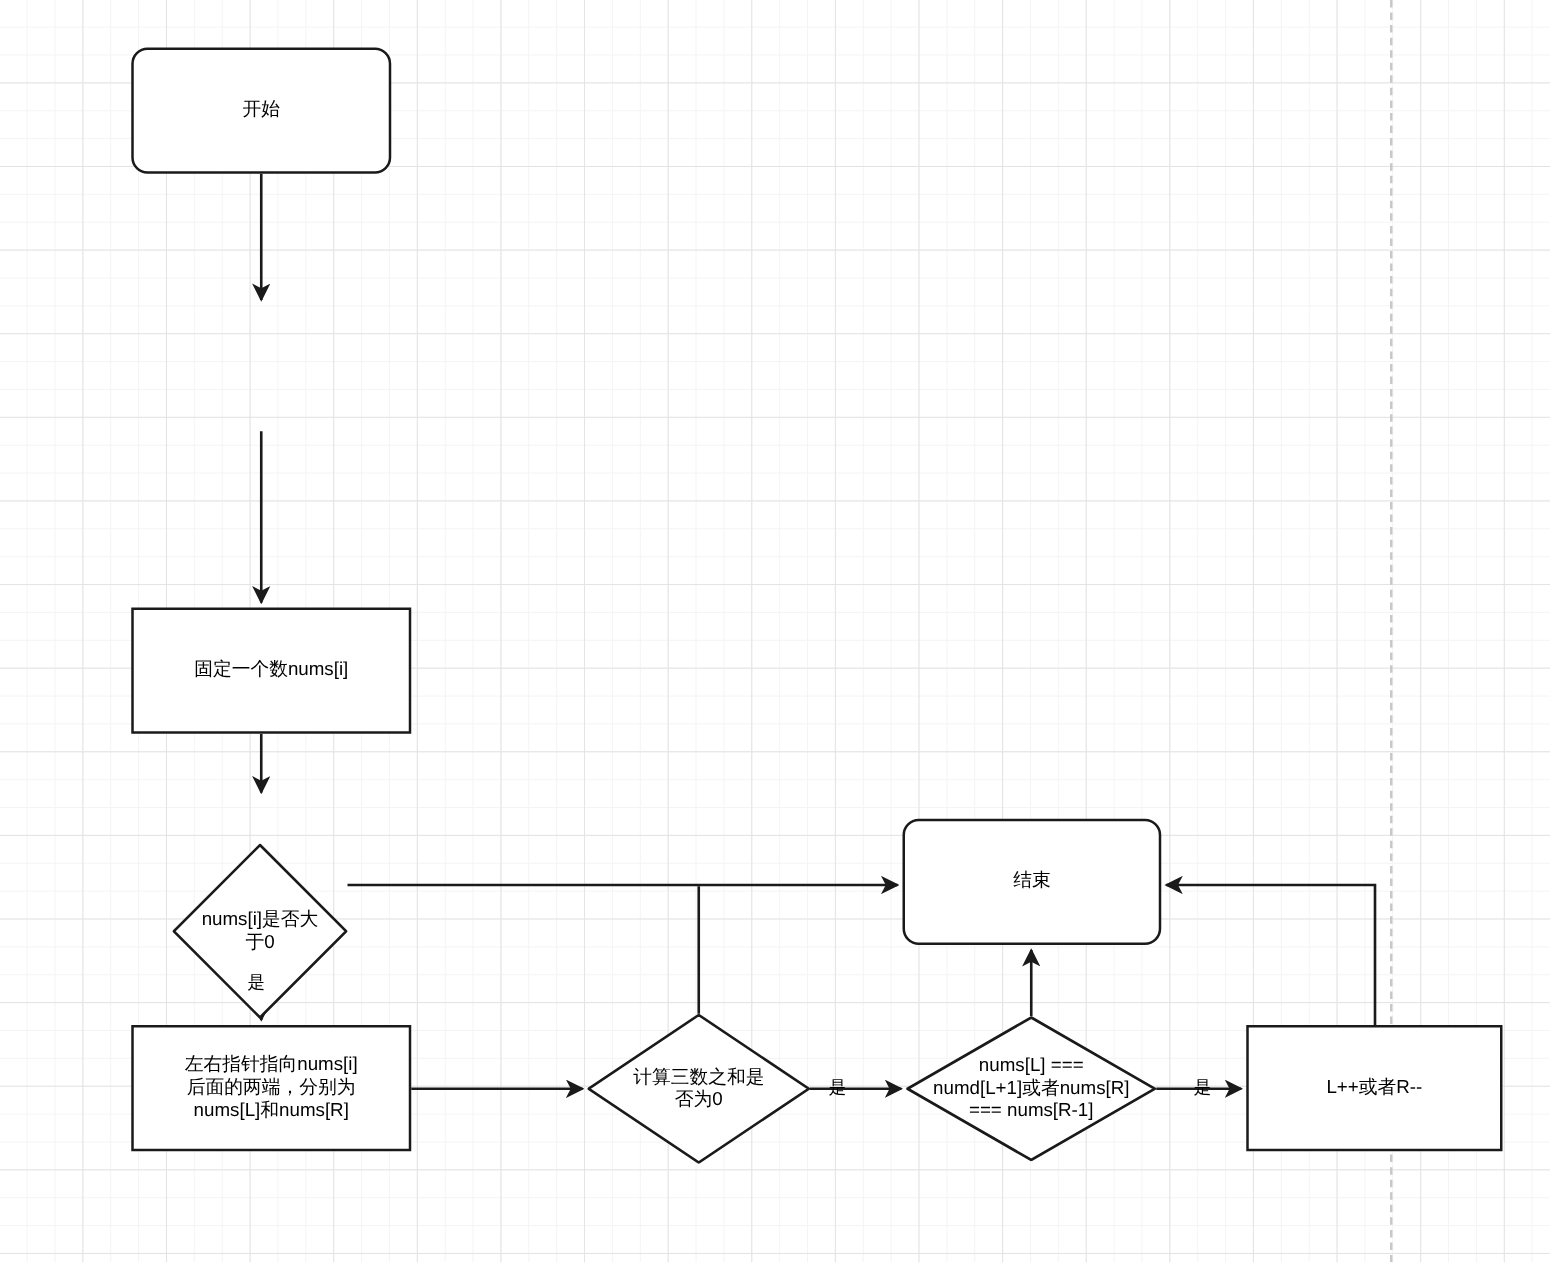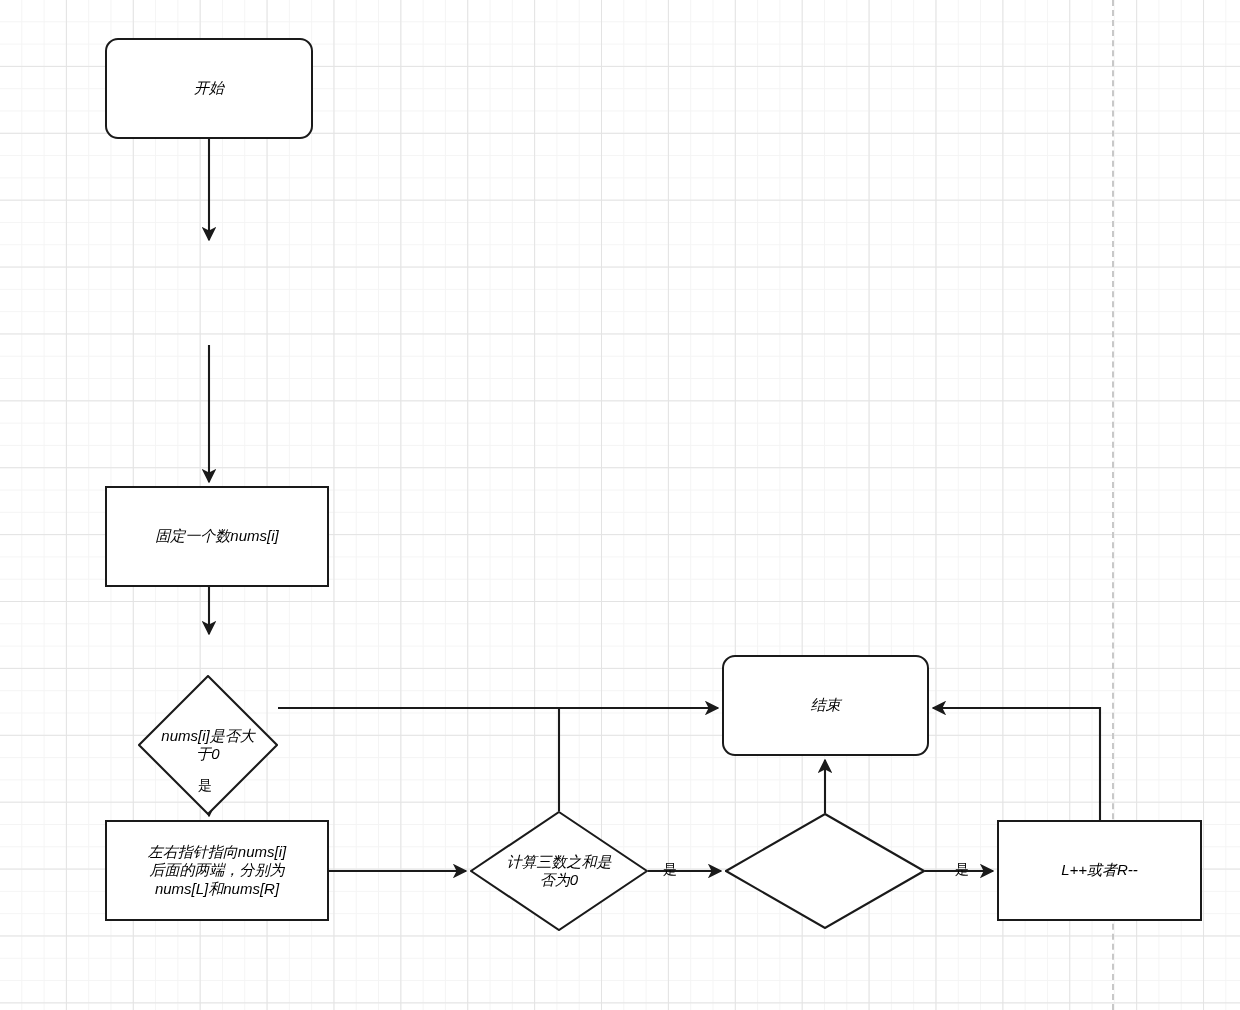--- a/index.html
+++ b/index.html
@@ -40,21 +40,20 @@
   .node {
     position: absolute;
     box-sizing: border-box;
     display: flex;
     align-items: center;
     justify-content: center;
     text-align: center;
     color: #000000;
     line-height: 1.22;
     white-space: pre-line;
-    font-style: italic;
   }
   .node-rect {
     background: #ffffff;
     border: 2px solid #1a1a1a;
   }
   .node-round {
     background: #ffffff;
     border: 2px solid #1a1a1a;
     border-radius: 13px;
   }
@@ -158,20 +157,23 @@
       <polygon points="89,1 177,60 89,119 1,60" fill="#ffffff" stroke="#1a1a1a" stroke-width="2.1" vector-effect="non-scaling-stroke"></polygon>
     </svg>
     <span class="diamond-label">计算三数之和是
 否为0</span>
   </div>
 
   <div class="node node-diamond" style="left:725px; top:813px; width:200px; height:116px; font-size:15px;">
     <svg class="diamond-shape" viewBox="0 0 200 116" preserveAspectRatio="none" xmlns="http://www.w3.org/2000/svg">
       <polygon points="100,1 199,58 100,115 1,58" fill="#ffffff" stroke="#1a1a1a" stroke-width="2.1" vector-effect="non-scaling-stroke"></polygon>
     </svg>
+    <span class="diamond-label" style="width:110%;">nums[L] ===
+numd[L+1]或者nums[R]
+=== nums[R-1]</span>
   </div>
 
   <div class="node node-rect" style="left:997px; top:820px; width:205px; height:101px; font-size:15px;">
     <span>L++或者R--</span>
   </div>
 
   <div class="node node-round" style="left:722px; top:655px; width:207px; height:101px; font-size:15px;">
     <span>结束</span>
   </div>
 

